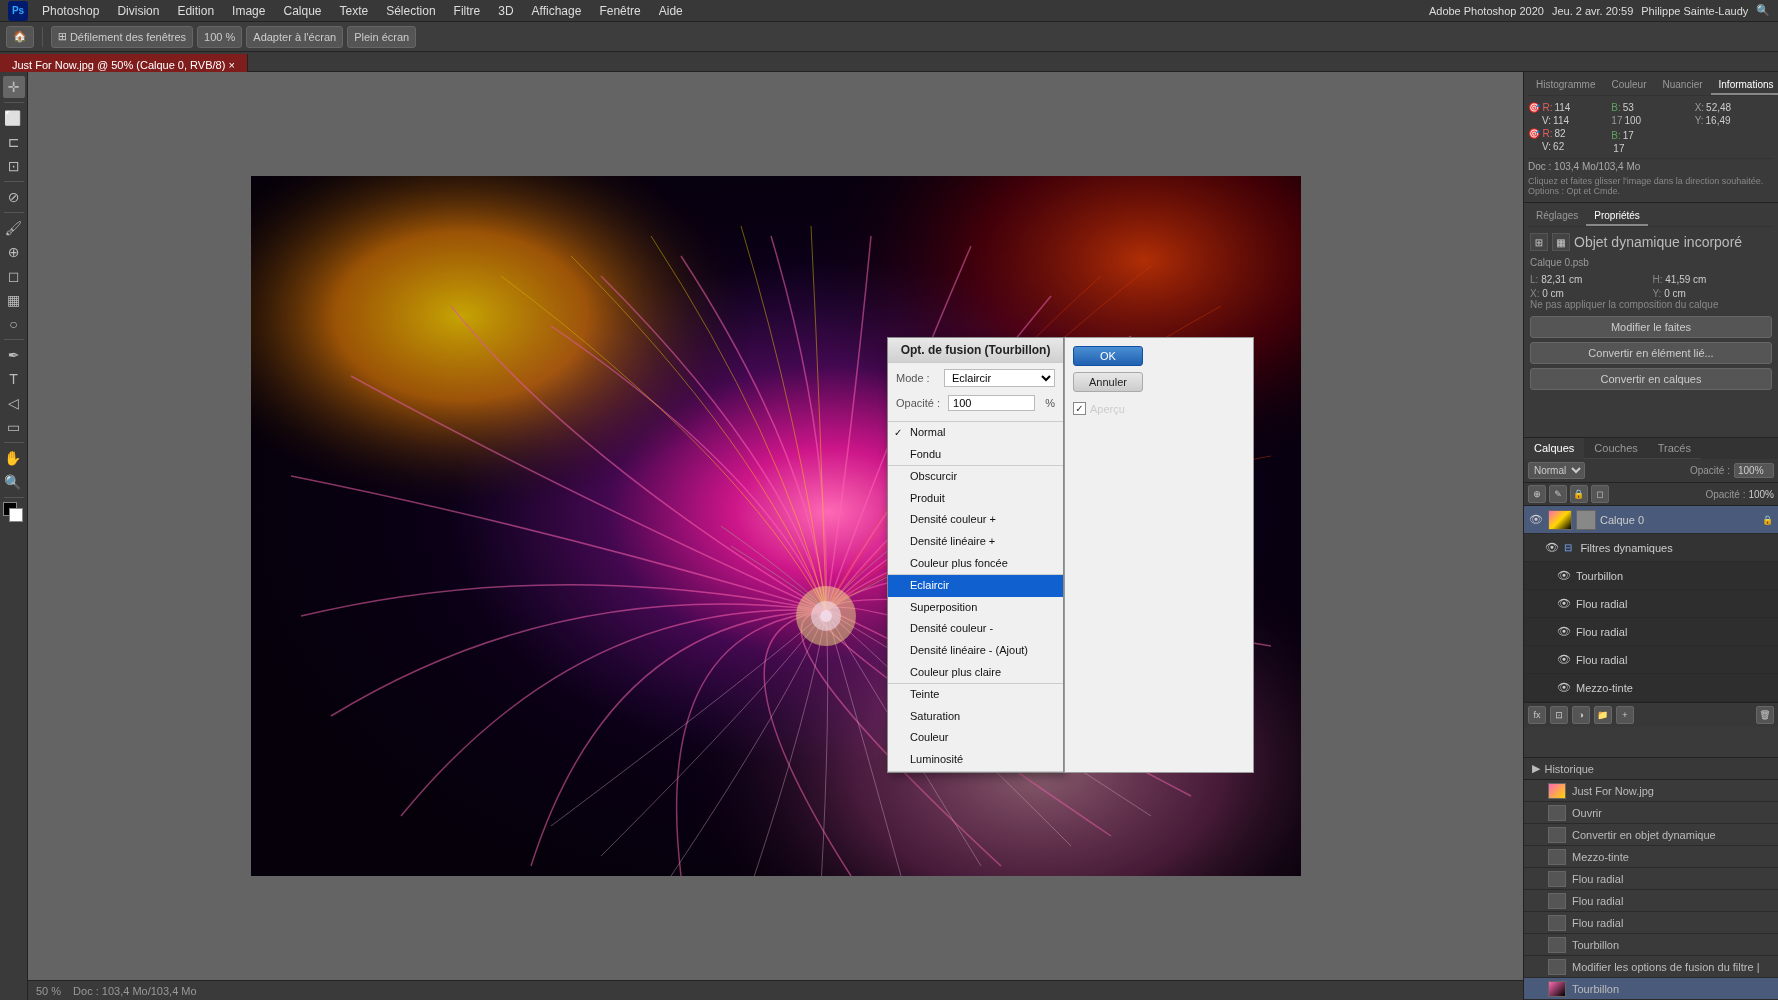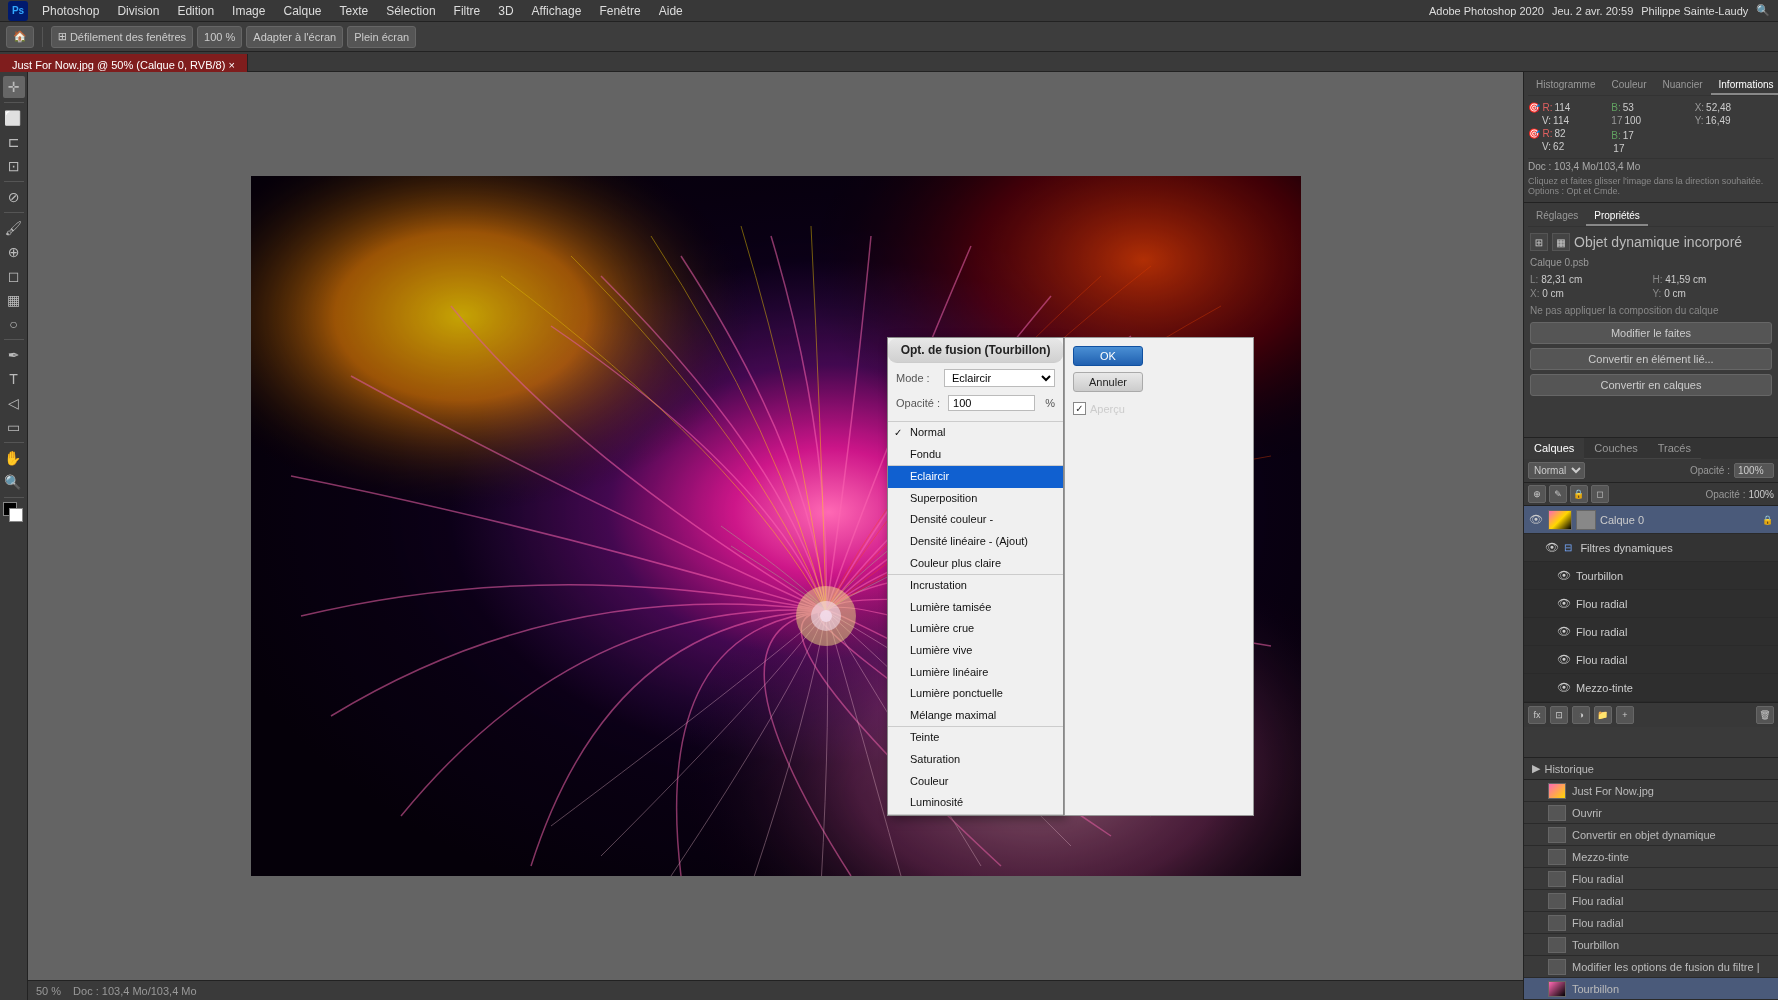--- a/index.html
+++ b/index.html
@@ -137,21 +137,20 @@
       display: flex; gap: 0;
     }
     #blend-list-panel {
       background: #f0f0f0; border: 1px solid #999; border-right: none;
       font-size: 11px; min-width: 175px;
     }
     #blend-list-header {
       text-align: center; padding: 5px; font-size: 12px; font-weight: 600; color: #222;
       background: linear-gradient(to bottom, #e8e8e8, #d0d0d0);
       border-bottom: 1px solid #ccc;
-      border-radius: 9px;
     }
     .bl-section { border-bottom: 1px solid #ccc; }
     .bl-item {
       padding: 2px 16px 2px 22px; cursor: pointer; color: #111; position: relative;
       line-height: 1.6;
     }
     .bl-item.selected { background: #1060d0; color: #fff; }
     .bl-item.checkmark::before { content: '✓'; position: absolute; left: 6px; color: #111; font-size: 10px; top: 3px; }
 
     #dialog-right {
@@ -418,21 +417,21 @@
         <div class="panel-tab active">Propriétés</div>
       </div>
 
       <div style="display:flex;align-items:center;gap:4px;padding:2px;margin-bottom:4px;">
         <div style="width:18px;height:18px;background:#444;border:1px solid #555;display:flex;align-items:center;justify-content:center;font-size:10px;">⊞</div>
         <div style="width:18px;height:18px;background:#444;border:1px solid #555;display:flex;align-items:center;justify-content:center;font-size:10px;">▦</div>
         <span style="font-size:14px;color:#bbb;">Objet dynamique incorporé</span>
       </div>
       <div style="font-size:10px;color:#999;margin-bottom:6px;padding:0 2px;">Calque 0.psb</div>
 
-      <div style="display:grid;grid-template-columns:1fr 1fr;gap:3px;font-size:10px;padding:0 2px;margin-bottom:6px;">
+      <div style="display:grid;grid-template-columns:1fr 1fr;gap:3px;font-size:10px;padding:0 2px;">
         <div><span style="color:#888;">L:</span> <span>82,31 cm</span></div>
         <div><span style="color:#888;">H:</span> <span>41,59 cm</span></div>
         <div><span style="color:#888;">X:</span> <span>0 cm</span></div>
         <div><span style="color:#888;">Y:</span> <span>0 cm</span></div>
       </div>
       <div style="font-size:10px;color:#888;padding:0 2px;margin-bottom:6px;">Ne pas appliquer la composition du calque</div>
       <button class="toolbar-btn" style="width:calc(100% - 4px);margin:0 2px 4px 2px;justify-content:center;">Modifier le faites</button>
       <button class="toolbar-btn" style="width:calc(100% - 4px);margin:0 2px 4px 2px;justify-content:center;">Convertir en élément lié...</button>
       <button class="toolbar-btn" style="width:calc(100% - 4px);margin:0 2px 4px 2px;justify-content:center;">Convertir en calques</button>
     </div>
@@ -572,38 +571,36 @@
       </div>
     </div>
 
     <div id="blend-list-panel" style="border:none;background:transparent;min-width:175px;">
 
       <div class="bl-section">
         <div class="bl-item checkmark">Normal</div>
         <div class="bl-item">Fondu</div>
       </div>
 
+      <div class="bl-section">
+        <div class="bl-item">Obscurcir</div>
+        <div class="bl-item">Produit</div>
+        <div class="bl-item">Densité couleur +</div>
+        <div class="bl-item">Densité linéaire +</div>
+        <div class="bl-item">Couleur plus foncée</div>
+      </div>
 
       <div class="bl-section">
         <div class="bl-item selected">Eclaircir</div>
         <div class="bl-item">Superposition</div>
         <div class="bl-item">Densité couleur -</div>
         <div class="bl-item">Densité linéaire - (Ajout)</div>
         <div class="bl-item">Couleur plus claire</div>
       </div>
 
-      <div class="bl-section">
-        <div class="bl-item">Incrustation</div>
-        <div class="bl-item">Lumière tamisée</div>
-        <div class="bl-item">Lumière crue</div>
-        <div class="bl-item">Lumière vive</div>
-        <div class="bl-item">Lumière linéaire</div>
-        <div class="bl-item">Lumière ponctuelle</div>
-        <div class="bl-item">Mélange maximal</div>
-      </div>
 
 
       <div class="bl-section">
         <div class="bl-item">Teinte</div>
         <div class="bl-item">Saturation</div>
         <div class="bl-item">Couleur</div>
         <div class="bl-item">Luminosité</div>
       </div>
     </div>
   </div>

